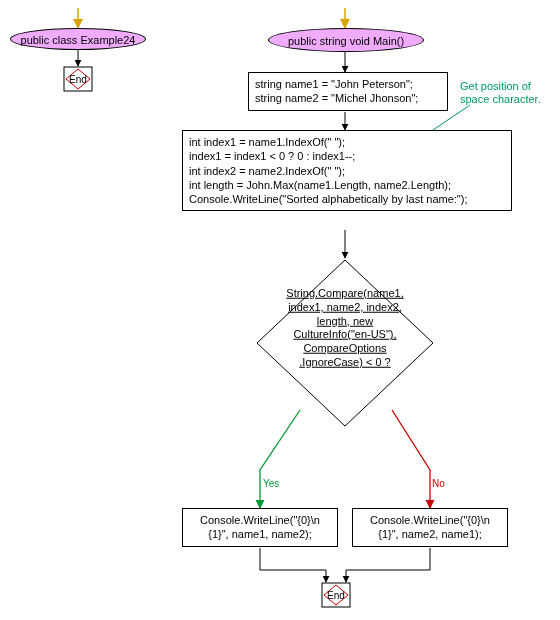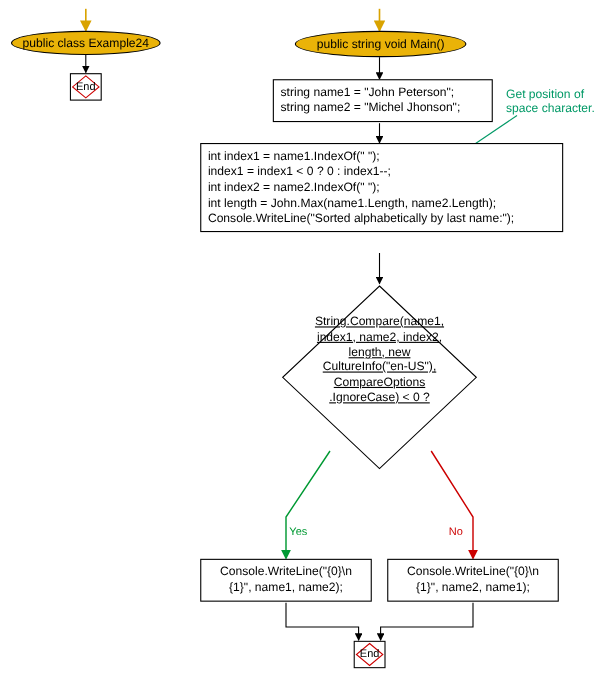--- a/index.html
+++ b/index.html
@@ -10,21 +10,21 @@
     background: #fff;
     width: 560px;
     height: 620px;
     position: relative;
     color: #000;
   }
   .node-ellipse {
     position: absolute;
     border: 1px solid #000;
     border-radius: 50%;
-    background: #eab308;
+    background: #f0abfc;
     text-align: center;
     padding: 4px 8px;
     box-sizing: border-box;
   }
   .node-rect {
     position: absolute;
     border: 1px solid #000;
     background: #fff;
     padding: 4px 6px;
     box-sizing: border-box;
@@ -161,21 +161,21 @@
     <div>String.Compare(name1,</div>
     <div>index1, name2, index2,</div>
     <div>length, new</div>
     <div>CultureInfo("en-US"),</div>
     <div>CompareOptions</div>
     <div>.IgnoreCase) &lt; 0 ?</div>
   </div>
 </div>
 
 <span class="edge-label edge-yes" style="left:263px; top:478px;">Yes</span>
-<span class="edge-label edge-no" style="left:408px; top:478px;">No</span>
+<span class="edge-label edge-no" style="left:432px; top:478px;">No</span>
 
 <div class="node-rect" style="left:182px; top:508px; width:156px; text-align:center;">
   <div>Console.WriteLine("{0}\n</div>
   <div>{1}", name1, name2);</div>
 </div>
 
 <div class="node-rect" style="left:352px; top:508px; width:156px; text-align:center;">
   <div>Console.WriteLine("{0}\n</div>
   <div>{1}", name2, name1);</div>
 </div>

